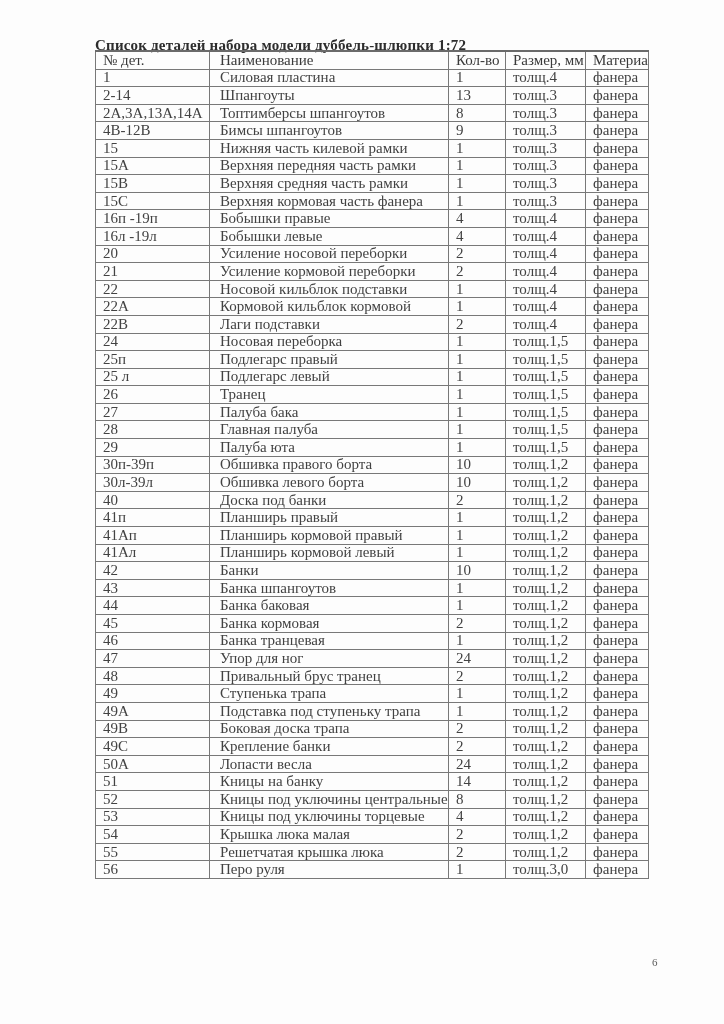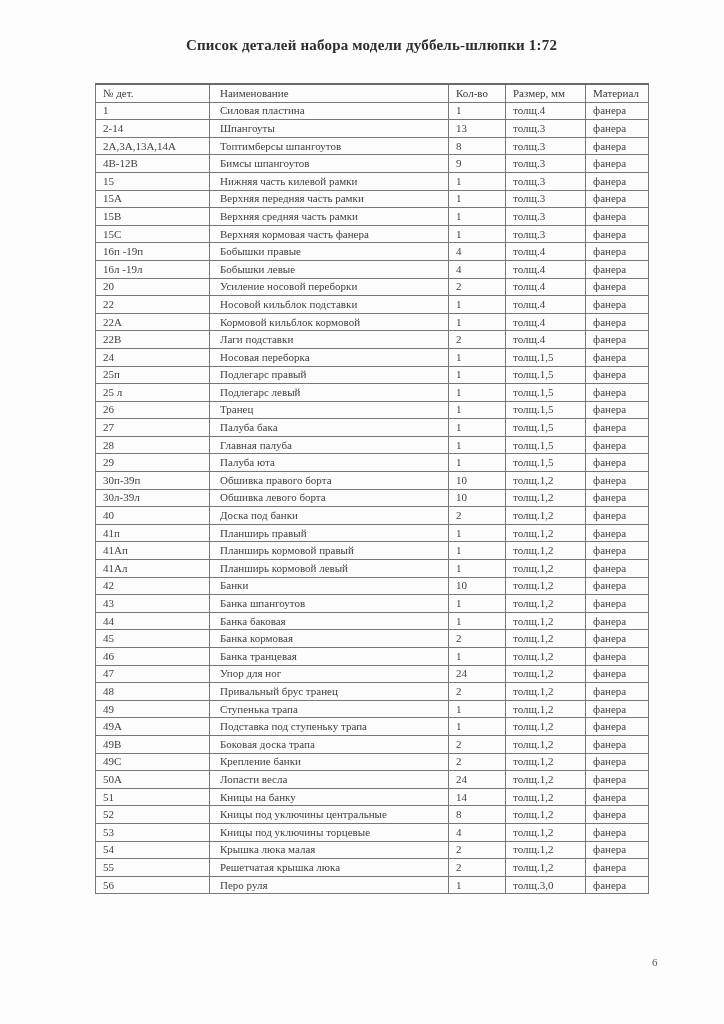--- a/index.html
+++ b/index.html
@@ -9,34 +9,34 @@
     margin:0 auto;
     background:#fdfdfd;
     font-family:"Liberation Serif", serif;
     color:#3c3c3c;
     overflow:hidden;
     box-shadow:0 0 4px rgba(0,0,0,.25);
   }
   .doc-title{
     position:absolute;
     top:37px;left:95px;width:553px;
-    text-align:center;
+    text-align:left;
     font-size:15px;
     font-weight:bold;
     letter-spacing:.2px;
     color:#2d2d2d;
     filter:blur(.2px);
   }
   table.parts{
     position:absolute;
-    top:83px;left:95px;
+    top:50px;left:95px;
     width:553px;
     border-collapse:collapse;
     table-layout:fixed;
-    font-size:11px;
+    font-size:15px;
     filter:blur(.2px);
   }
   table.parts th, table.parts td{
     border:1px solid #787878;
     height:16.6px;
     padding:0 2px 0 7px;
     line-height:1;
     font-weight:normal;
     text-align:left;
     white-space:nowrap;
@@ -152,20 +152,27 @@
           <td class="c-mat">фанера</td>
         </tr>
         <tr>
           <td class="c-no">20</td>
           <td class="c-name">Усиление носовой переборки</td>
           <td class="c-qty">2</td>
           <td class="c-size">толщ.4</td>
           <td class="c-mat">фанера</td>
         </tr>
         <tr>
+          <td class="c-no">21</td>
+          <td class="c-name">Усиление кормовой переборки</td>
+          <td class="c-qty">2</td>
+          <td class="c-size">толщ.4</td>
+          <td class="c-mat">фанера</td>
+        </tr>
+        <tr>
           <td class="c-no">22</td>
           <td class="c-name">Носовой кильблок подставки</td>
           <td class="c-qty">1</td>
           <td class="c-size">толщ.4</td>
           <td class="c-mat">фанера</td>
         </tr>
         <tr>
           <td class="c-no">22А</td>
           <td class="c-name">Кормовой кильблок кормовой</td>
           <td class="c-qty">1</td>

